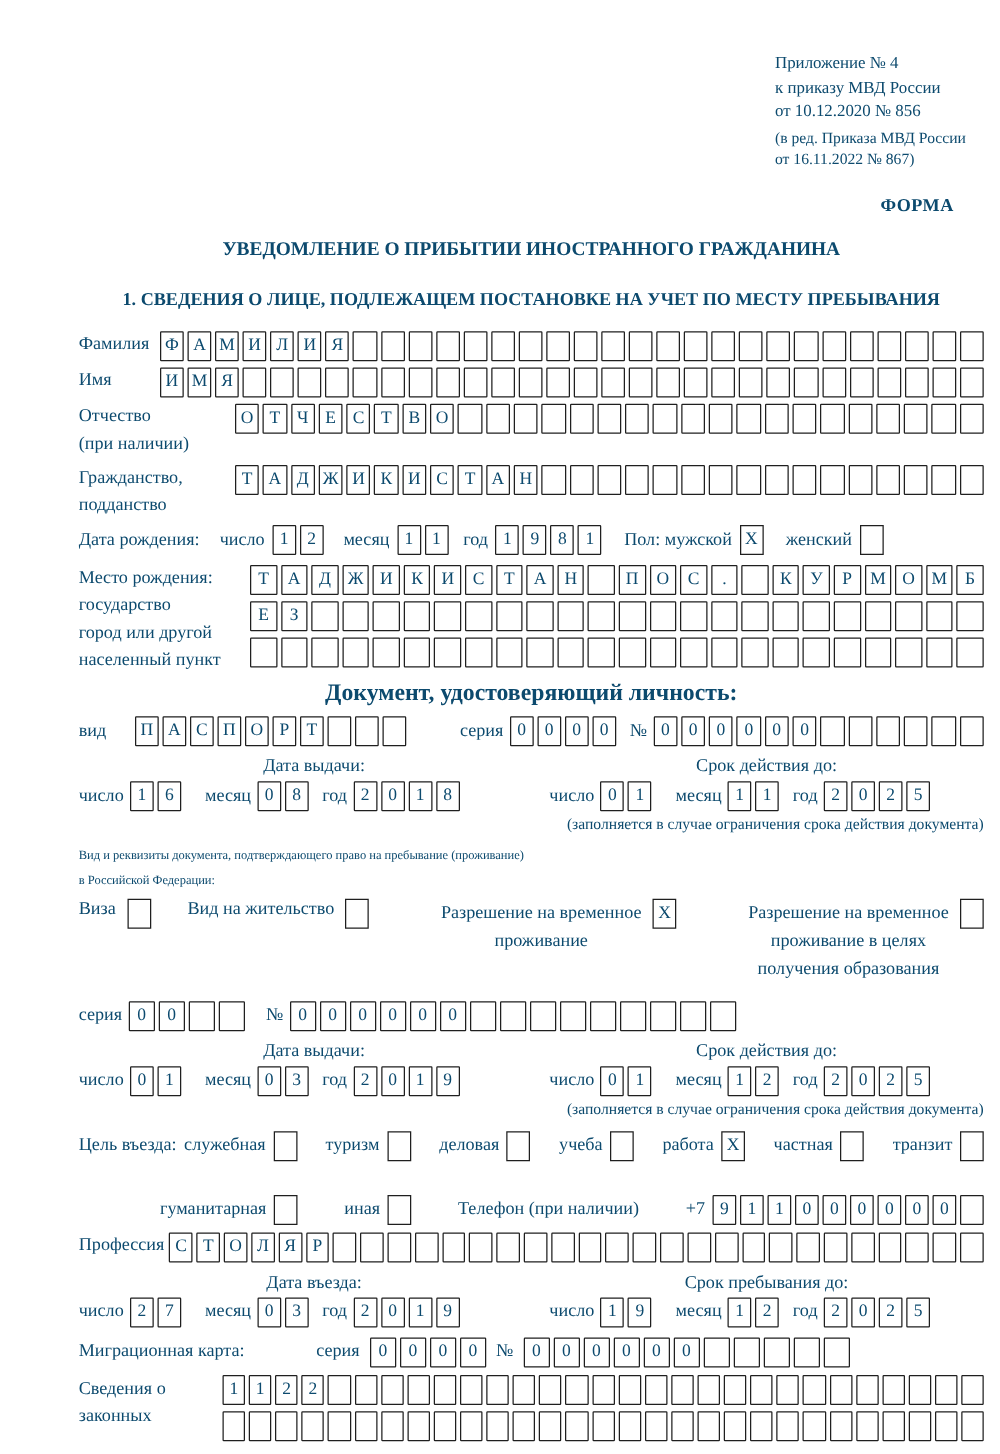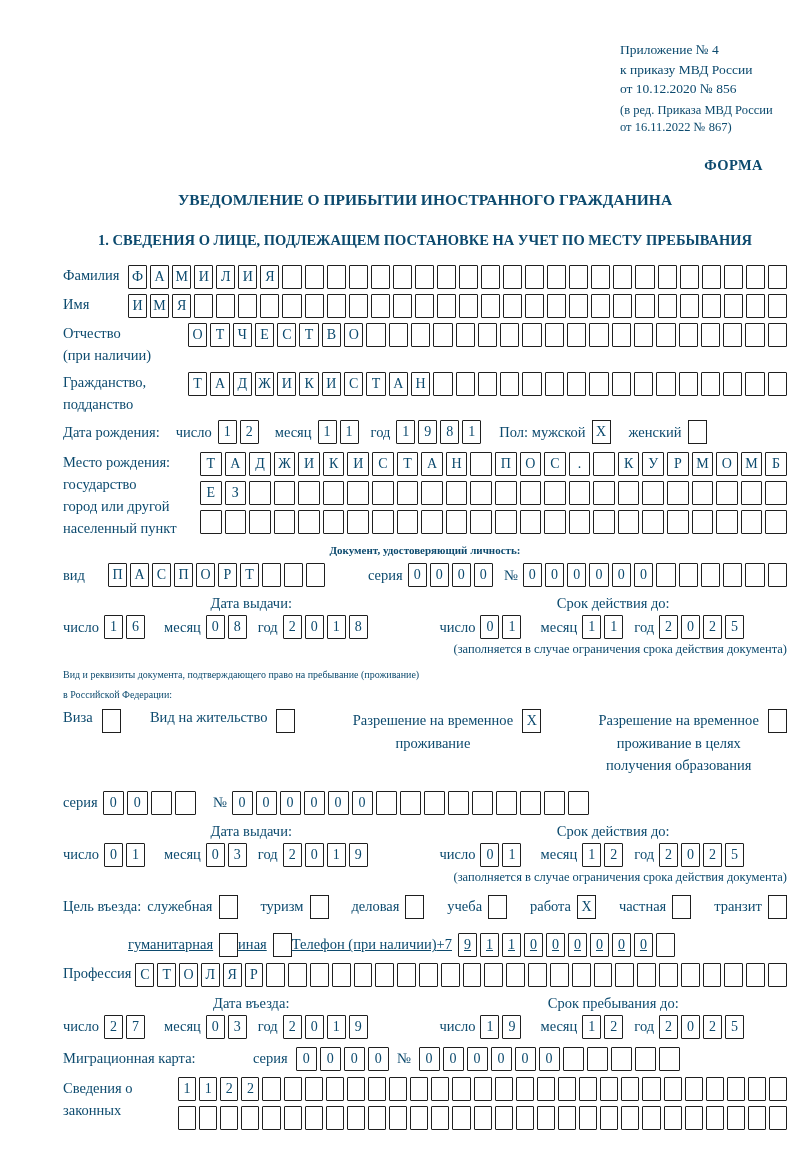--- a/index.html
+++ b/index.html
@@ -47,24 +47,24 @@
   .dg-line{display:flex;align-items:center;gap:5px;font-size:14.5px;}
   .note-right{text-align:right;font-size:12.5px;margin:3px 0 8px 0;}
   
   .intro{font-size:10px;line-height:2.0;}
   .permit{display:flex;justify-content:space-between;align-items:flex-start;font-size:14.5px;margin:4px 0 14px 0;}
   .p-item{display:flex;align-items:flex-start;gap:9px;}
   .p-multi{text-align:center;line-height:1.55;margin-left:28px;}
   
   .purpose{display:flex;justify-content:space-between;align-items:center;font-size:14.5px;margin:10px 0 2px 0;}
   .p-opt{display:inline-flex;align-items:center;gap:6px;}
-  .purpose2{display:flex;justify-content:flex-start;align-items:center;font-size:14.5px;margin:14px 0 6px 0;padding-left:65px;text-decoration:underline;}
+  .purpose2{display:flex;justify-content:space-between;align-items:center;font-size:14.5px;margin:27px 0 6px 0;padding-left:65px;}
   .bd{display:flex;align-items:center;gap:6px;font-size:14.5px;margin:4px 0 8px 0;}
   .migrow{display:flex;align-items:center;gap:8px;font-size:14.5px;margin:8px 0 6px 0;}
-  .docheader{text-align:center;font-weight:bold;font-size:11px;margin:4px 0 7px 0;}
+  .docheader{text-align:center;font-weight:bold;font-size:19px;margin:4px 0 7px 0;}
 </style>
 </head>
 <body>
 
 <div class="page">
 
   <div class="ref">
     <div>Приложение № 4</div>
     <div>к приказу МВД России</div>
     <div>от 10.12.2020 № 856</div>

